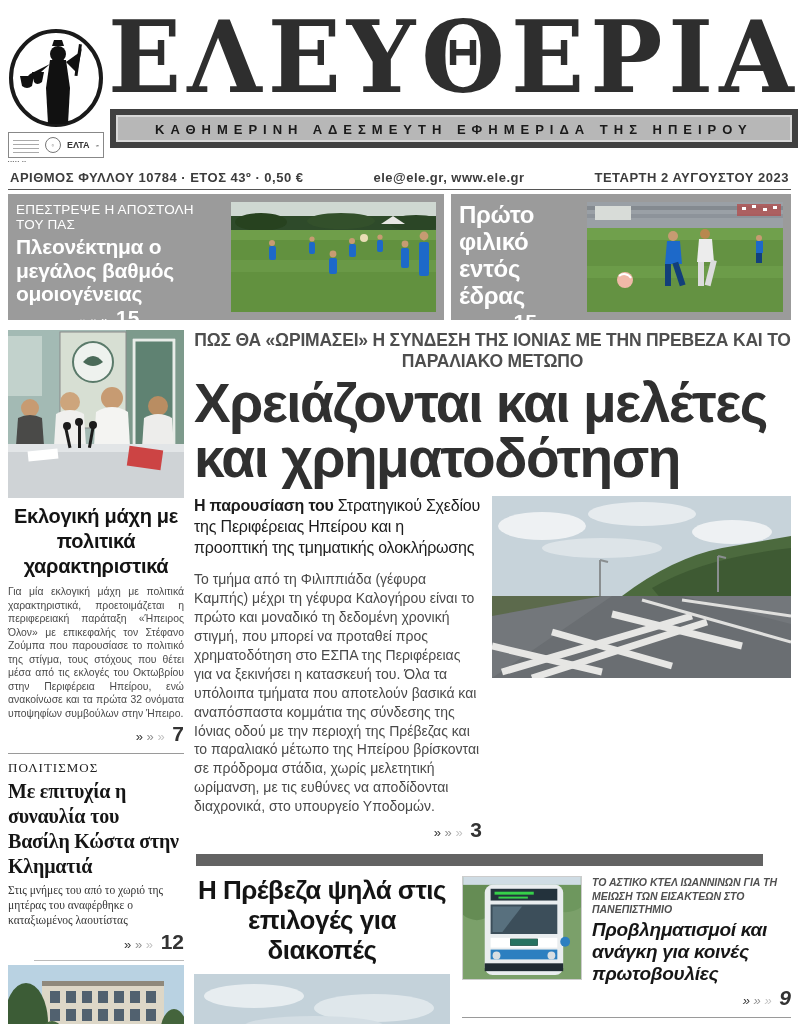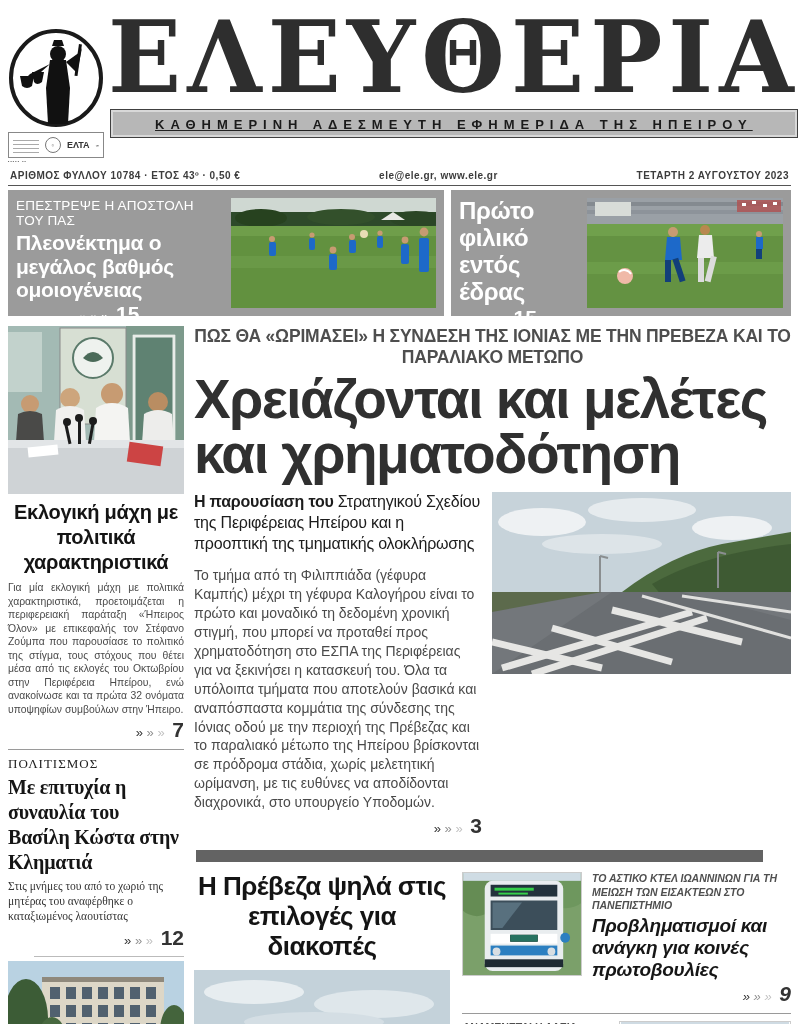--- a/index.html
+++ b/index.html
@@ -26,32 +26,31 @@
   .stamp-circle { width:16px; height:16px; border:1px solid #777; border-radius:50%;
     font-size:3px; display:flex; align-items:center; justify-content:center; color:#777; }
   .stamp-code { font-size:4px; color:#666; margin-top:1px; letter-spacing:1px; }
   .title-col { flex:1; text-align:center; }
   .paper-title {
     font-family:"DejaVu Serif","Liberation Serif",serif;
     font-weight:bold; font-size:96px; line-height:1.05; color:#2e2e2e;
     letter-spacing:6px; white-space:nowrap; transform:scaleY(1.04); transform-origin:top center;
   }
   .tagline-bar {
-    margin:2px 2px 0 2px; background:#b7b7b7; border:1px solid #404040;
+    margin:2px 2px 0 2px; background:#b7b7b7; border:6px solid #404040;
     box-shadow:inset 0 0 0 2px #d8d8d8;
     padding:5px 0 4px 0;
-    text-decoration:underline;
   }
   .tagline-bar span {
     font-size:13px; font-weight:bold; color:#1a1a1a; letter-spacing:6px; white-space:nowrap;
   }
   .info-line {
     display:flex; justify-content:space-between; align-items:baseline;
     margin-top:6px; padding:0 2px 4px 2px;
-    font-size:10px; font-weight:bold; color:#3c3c3c; letter-spacing:.5px;
+    font-size:13px; font-weight:bold; color:#3c3c3c; letter-spacing:.5px;
   }
   .rule { border-top:1px solid #555; }
 
   
   .teasers { display:flex; gap:7px; margin-top:4px; }
   .teaser { background:#9b9b9b; height:126px; display:flex; padding:8px; gap:8px; }
   .teaser.t1 { flex:0 0 436px; }
   .teaser.t2 { flex:1;gap:12px; }
   .t-text { flex:1; display:flex; flex-direction:column; color:#fff; }
   .t-kicker { font-size:13.5px; letter-spacing:.2px; margin-bottom:3px; }

